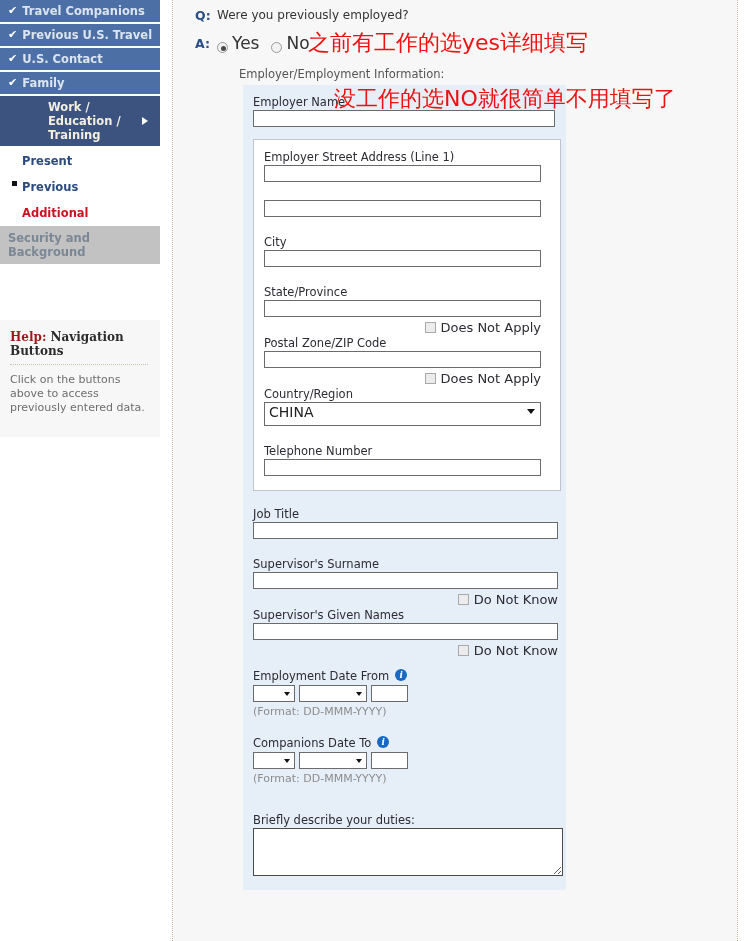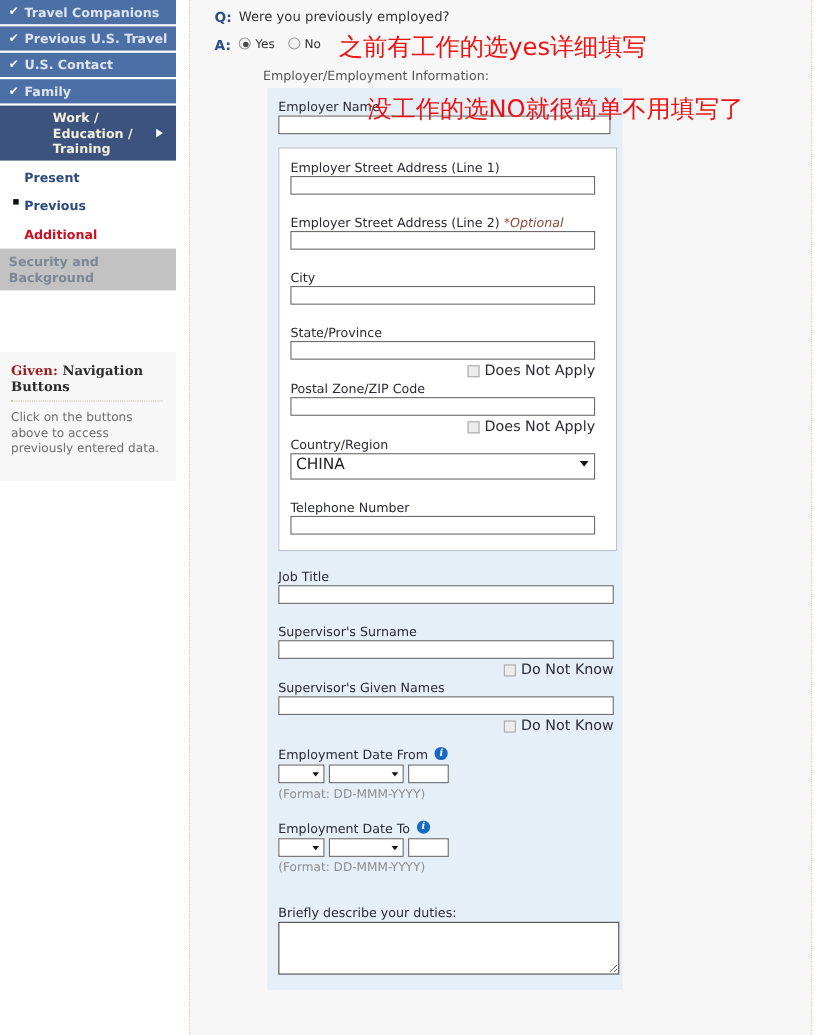--- a/index.html
+++ b/index.html
@@ -139,23 +139,23 @@
     width: 22px;
     flex: 0 0 22px;
   }
   .qa-text {
     font-size: 12px;
     color: #333333;
   }
   #answer-row { margin-top: 10px; align-items: center; }
   .radio-group { display: flex; align-items: center; }
   .radio-opt {
-    display: flex; align-items: flex-start;
+    display: flex; align-items: flex-end;
     margin-right: 12px;
-    font-size: 11px;
+    font-size: 17px;
     color: #333333;
   }
   .radio {
     width: 11px; height: 11px;
     border-radius: 50%;
     border: 1px solid #999999;
     background: #f2f2f2;
     margin-right: 4px;
     position: relative;
     flex: 0 0 11px;
@@ -376,21 +376,21 @@
       <span>Additional</span>
     </div>
 
     <div class="nav-item disabled">
       <span>Security and Background</span>
     </div>
   </div>
 
   <div id="help-box">
     <div id="help-title">
-      <span class="hl">Given:</span><span> Navigation Buttons</span>
+      <span class="hl">Help:</span><span> Navigation Buttons</span>
     </div>
     <div id="help-text">Click on the buttons above to access previously entered data.</div>
   </div>
 
   <div class="vdiv" id="vdiv-left"></div>
   <div class="vdiv" id="vdiv-right"></div>
 
   <div id="content">
 
     <div class="qa-row">
@@ -420,24 +420,20 @@
         <div class="field-label">Employer Name</div>
         <input class="txt" type="text" value="" style="">
       </div>
 
       <div id="address-box">
 
         <div class="field-label">Employer Street Address (Line 1)</div>
         <input class="txt" type="text" value="" style="">
         <div class="fgap"></div>
 
-        <div class="field-label">
-          <span>Employer Street Address (Line 2)</span>
-          <span class="optional">*Optional</span>
-        </div>
         <input class="txt" type="text" value="" style="">
         <div class="fgap"></div>
 
         <div class="field-label">City</div>
         <input class="txt" type="text" value="" style="">
         <div class="fgap"></div>
 
         <div class="field-label">State/Province</div>
         <input class="txt" type="text" value="" style="">
         <div class="chk-row">
@@ -496,21 +492,21 @@
           <div class="dsel mon">
             <span class="caret"></span>
           </div>
           <input class="dyear" type="text" value="" style="">
         </div>
         <div class="fmt-note">(Format: DD-MMM-YYYY)</div>
 
         <div class="fgap"></div>
 
         <div class="date-label-row">
-          <span class="field-label" style="margin:0">Employment Date To</span>
+          <span class="field-label" style="margin:0">Companions Date To</span>
           <span class="info-icon">i</span>
         </div>
         <div class="date-row">
           <div class="dsel day">
             <span class="caret"></span>
           </div>
           <div class="dsel mon">
             <span class="caret"></span>
           </div>
           <input class="dyear" type="text" value="" style="">

